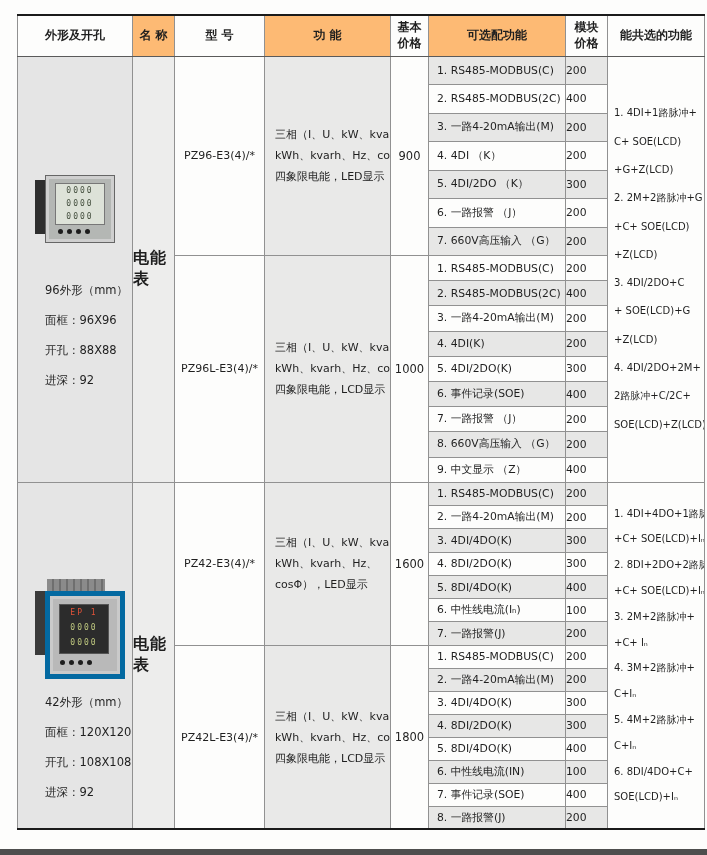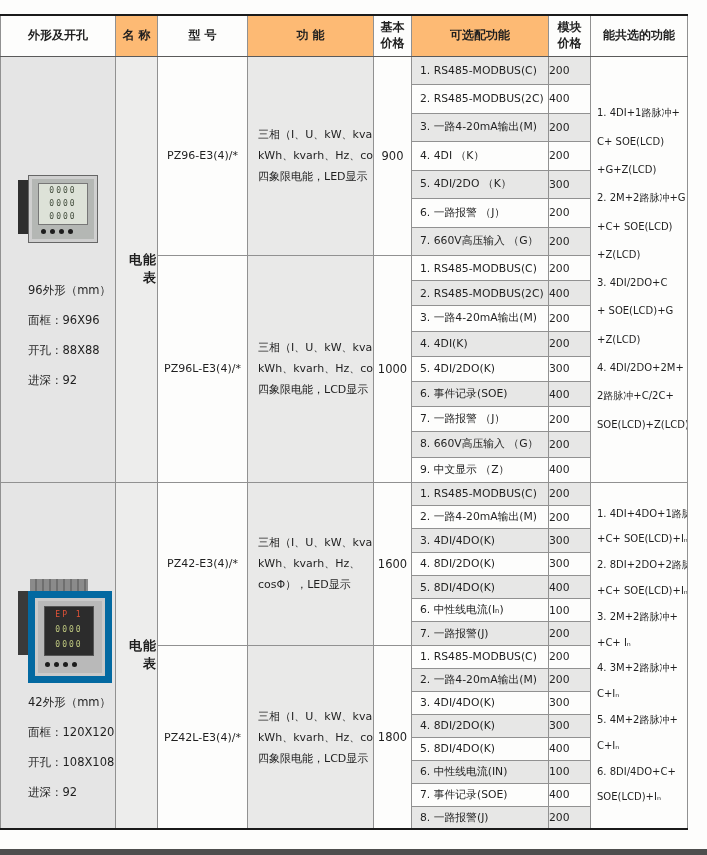--- a/index.html
+++ b/index.html
@@ -1,38 +1,38 @@
 <!DOCTYPE html>
 <html><head>
 <meta charset="utf-8">
 <style>
   html,body{margin:0;padding:0;}
   body{
     width:707px;height:855px;position:relative;overflow:hidden;
     background:#fdfdfc;color:#1f1f1f;
     font-family:"DejaVu Sans","Liberation Sans",sans-serif;
   }
-  .tbl-wrap{position:absolute;left:0;top:14px;width:687px;}
+  .tbl-wrap{position:absolute;left:17px;top:14px;width:687px;}
   table{
     border-collapse:collapse;table-layout:fixed;width:687px;
     border-top:2px solid #1b1b1b;border-bottom:2px solid #1b1b1b;
     border-left:1px solid #979797;border-right:1px solid #979797;
   }
   td{border:1px solid #919191;padding:0;vertical-align:middle;overflow:hidden;}
   tr.hdr{height:41px;}
   tr.h-s1{height:28.5px;}
   tr.h-s2{height:25.2px;}
   tr.h-s3{height:23.3px;}
   tr.h-s4{height:23px;}
   tr.hdr td{border-bottom:1px solid #5a5a5a;}
   tr.sec-start td{border-top:1px solid #5a5a5a;}
 
   .hcell{font-weight:bold;font-size:12px;text-align:center;line-height:1.3;}
   .hcell.shade{background:#fdba74;}
-  .c-name{background:#ededec;text-align:right;font-weight:bold;font-size:13px;letter-spacing:1px;}
+  .c-name{background:#ededec;text-align:left;font-weight:bold;font-size:16px;letter-spacing:1px;}
   .c-model{text-align:center;font-size:11px;white-space:nowrap;}
   .c-func{background:#e9e9e8;}
   .func-lines{padding:0 0 0 10px;font-size:11px;line-height:21px;white-space:nowrap;}
   .c-price{text-align:center;font-size:11.5px;}
   .c-opt{font-size:10.8px;padding-left:8px;white-space:nowrap;}
   .c-mprice{font-size:10.8px;}
   td.g{background:#e7e7e6;}
   .c-comb{vertical-align:middle;}
   .comb-lines{padding-left:6px;font-size:10px;white-space:nowrap;}
   .comb-lines.s1 div{line-height:28.3px;}
@@ -55,21 +55,21 @@
       text-align:center;letter-spacing:2px;}
   .m96 .m-btns{position:absolute;left:12px;bottom:4px;}
   .m-btns i{display:inline-block;width:5px;height:5px;border-radius:50%;background:#1d1d1d;margin-right:4px;}
 
   
   .m42{width:84px;height:92px;}
   .m42 .m-cap{position:absolute;left:14px;top:0;width:58px;height:14px;background:#7d7d7d;
       background:repeating-linear-gradient(90deg,#8b8b8b 0 5px,#6f6f6f 5px 7px);}
   .m42 .m-back{position:absolute;left:2px;top:12px;width:20px;height:64px;background:#3a3a3a;}
   .m42 .m-face{position:absolute;left:12px;top:12px;width:70px;height:78px;background:#b9b9b9;
-      border:7px solid #0369a1;box-shadow:inset 0 0 0 3px #cacaca;}
+      border:5px solid #0369a1;box-shadow:inset 0 0 0 3px #cacaca;}
   .m42 .m-screen{position:absolute;left:9px;top:8px;width:48px;height:48px;background:#2c2c2c;border:1px solid #555;}
   .m42 .m-row{font-family:"DejaVu Sans Mono",monospace;font-size:8px;line-height:15px;text-align:center;letter-spacing:2px;}
   .m42 .m-row.red{color:#e05238;}
   .m42 .m-row.grn{color:#bec77f;}
   .m42 .m-btns{position:absolute;left:10px;bottom:5px;}
 
   .scan-band{position:absolute;left:0;bottom:0;width:707px;height:6px;background:#4e4e4e;}
 </style>
 </head>
 <body>

